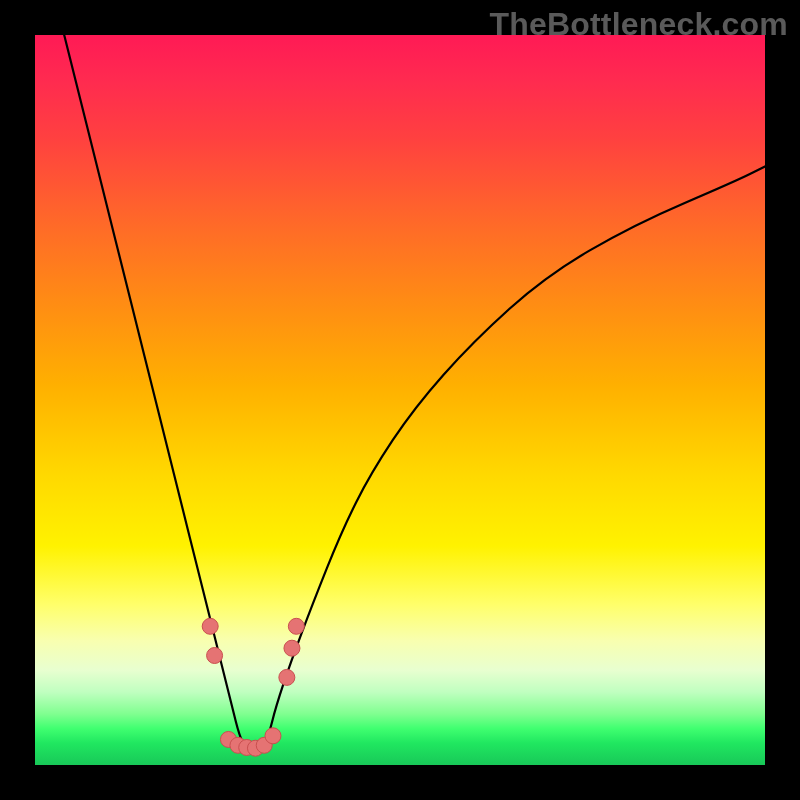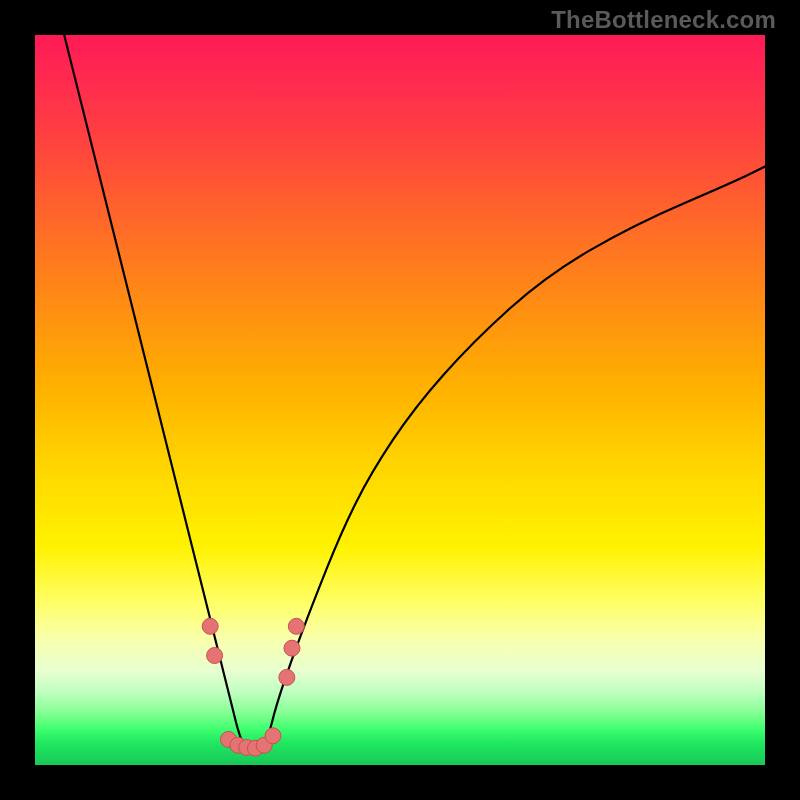--- a/index.html
+++ b/index.html
@@ -56,23 +56,23 @@
   svg.overlay {
     position: absolute;
     left: 0;
     top: 0;
     width: 100%;
     height: 100%;
   }
   .watermark {
     position: absolute;
     top: 6px;
-    right: 24px;
+    right: 12px;
     color: #5a5a5a;
-    font-size: 24px;
+    font-size: 32px;
     font-weight: 600;
     letter-spacing: 0.2px;
     user-select: none;
   }
 </style>
 </head>
 <body>
 
 <div class="frame">
   <div class="plot-area">

